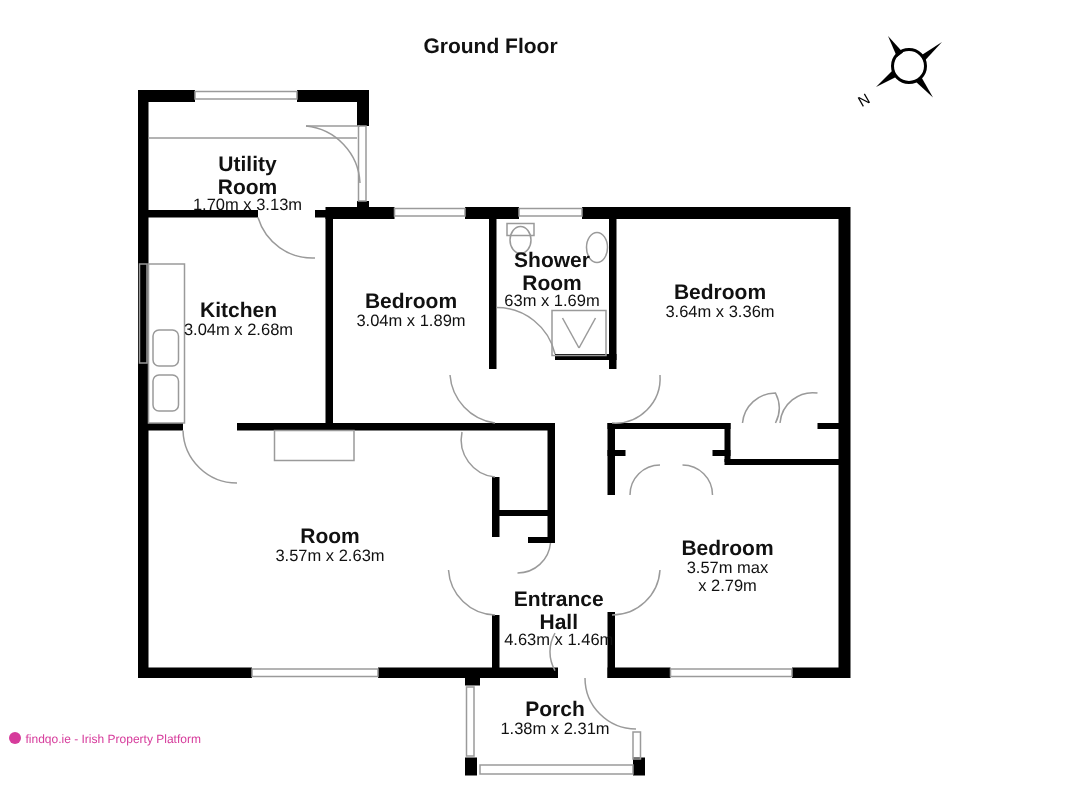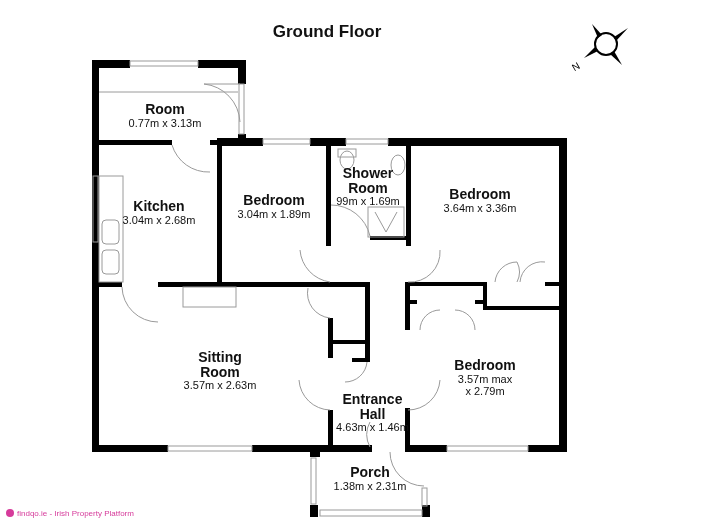--- a/index.html
+++ b/index.html
@@ -1,22 +1,22 @@
 <!DOCTYPE html>
 <html><head>
 <meta charset="utf-8">
 <style>
   html, body { margin: 0; padding: 0; background: #ffffff; }
   body { width: 720px; height: 523px; position: relative; overflow: hidden; font-family: "Liberation Sans", sans-serif; }
-  .title { position: absolute; left: 0; width: 654px; top: 22px; text-align: center; font-weight: bold; font-size: 17px; color: #111; }
+  .title { position: absolute; left: 0; width: 654px; top: 22px; text-align: center; font-weight: bold; font-size: 14px; color: #111; }
   svg.plan { position: absolute; left: 0; top: 0; }
   .room-label { position: absolute; text-align: center; color: #111; line-height: 1.05; }
   .room-label .name { font-weight: bold; font-size: 14px; display: block; }
   .room-label .dim { font-size: 11px; display: block; margin-top: 1px; }
-  .footer { position: absolute; left: 6px; top: 509px; font-size: 8px; color: #d63b9b; display: flex; align-items: flex-start; gap: 3px; }
+  .footer { position: absolute; left: 6px; top: 488px; font-size: 8px; color: #d63b9b; display: flex; align-items: flex-start; gap: 3px; }
   .footer .globe { width: 8px; height: 8px; border-radius: 50%; background: #d63b9b; display: inline-block; position: relative; }
   .compass { position: absolute; left: 570px; top: 18px; width: 66px; height: 56px; }
 </style>
 </head>
 <body>
 
 <div class="title">Ground Floor</div>
 
 <svg class="plan" width="720" height="523" viewBox="0 0 720 523">
   <g fill="#000">
@@ -127,47 +127,47 @@
 <svg class="compass" viewBox="0 0 66 56">
   <circle cx="36" cy="26" r="11" fill="#fff" stroke="#000" stroke-width="2"></circle>
   <polygon points="28,20 22,6 32,17" fill="#000"></polygon>
   <polygon points="44,19 58,10 46,23" fill="#000"></polygon>
   <polygon points="44,33 52,47 40,36" fill="#000"></polygon>
   <polygon points="28,33 14,40 25,29" fill="#000"></polygon>
   <text x="2" y="52" font-size="10" font-family="Liberation Sans, sans-serif" transform="rotate(-30 6 48)">N</text>
 </svg>
 
 <div class="room-label" style="left:110px; top:102px; width:110px;">
+  <span class="name">Utility</span>
   <span class="name">Room</span>
-  <span class="dim">0.77m x 3.13m</span>
+  <span class="dim">1.70m x 3.13m</span>
 </div>
 
 <div class="room-label" style="left:109px; top:199px; width:100px;">
   <span class="name">Kitchen</span>
   <span class="dim">3.04m x 2.68m</span>
 </div>
 
 <div class="room-label" style="left:222px; top:193px; width:104px;">
   <span class="name">Bedroom</span>
   <span class="dim">3.04m x 1.89m</span>
 </div>
 
 <div class="room-label" style="left:328px; top:166px; width:80px;">
   <span class="name">Shower</span>
   <span class="name">Room</span>
-  <span class="dim">99m x 1.69m</span>
+  <span class="dim">63m x 1.69m</span>
 </div>
 
 <div class="room-label" style="left:420px; top:187px; width:120px;">
   <span class="name">Bedroom</span>
   <span class="dim">3.64m x 3.36m</span>
 </div>
 
 <div class="room-label" style="left:160px; top:350px; width:120px;">
-  <span class="name">Sitting</span>
   <span class="name">Room</span>
   <span class="dim">3.57m x 2.63m</span>
 </div>
 
 <div class="room-label" style="left:430px; top:358px; width:110px;">
   <span class="name">Bedroom</span>
   <span class="dim">3.57m max</span>
   <span class="dim">x 2.79m</span>
 </div>
 

